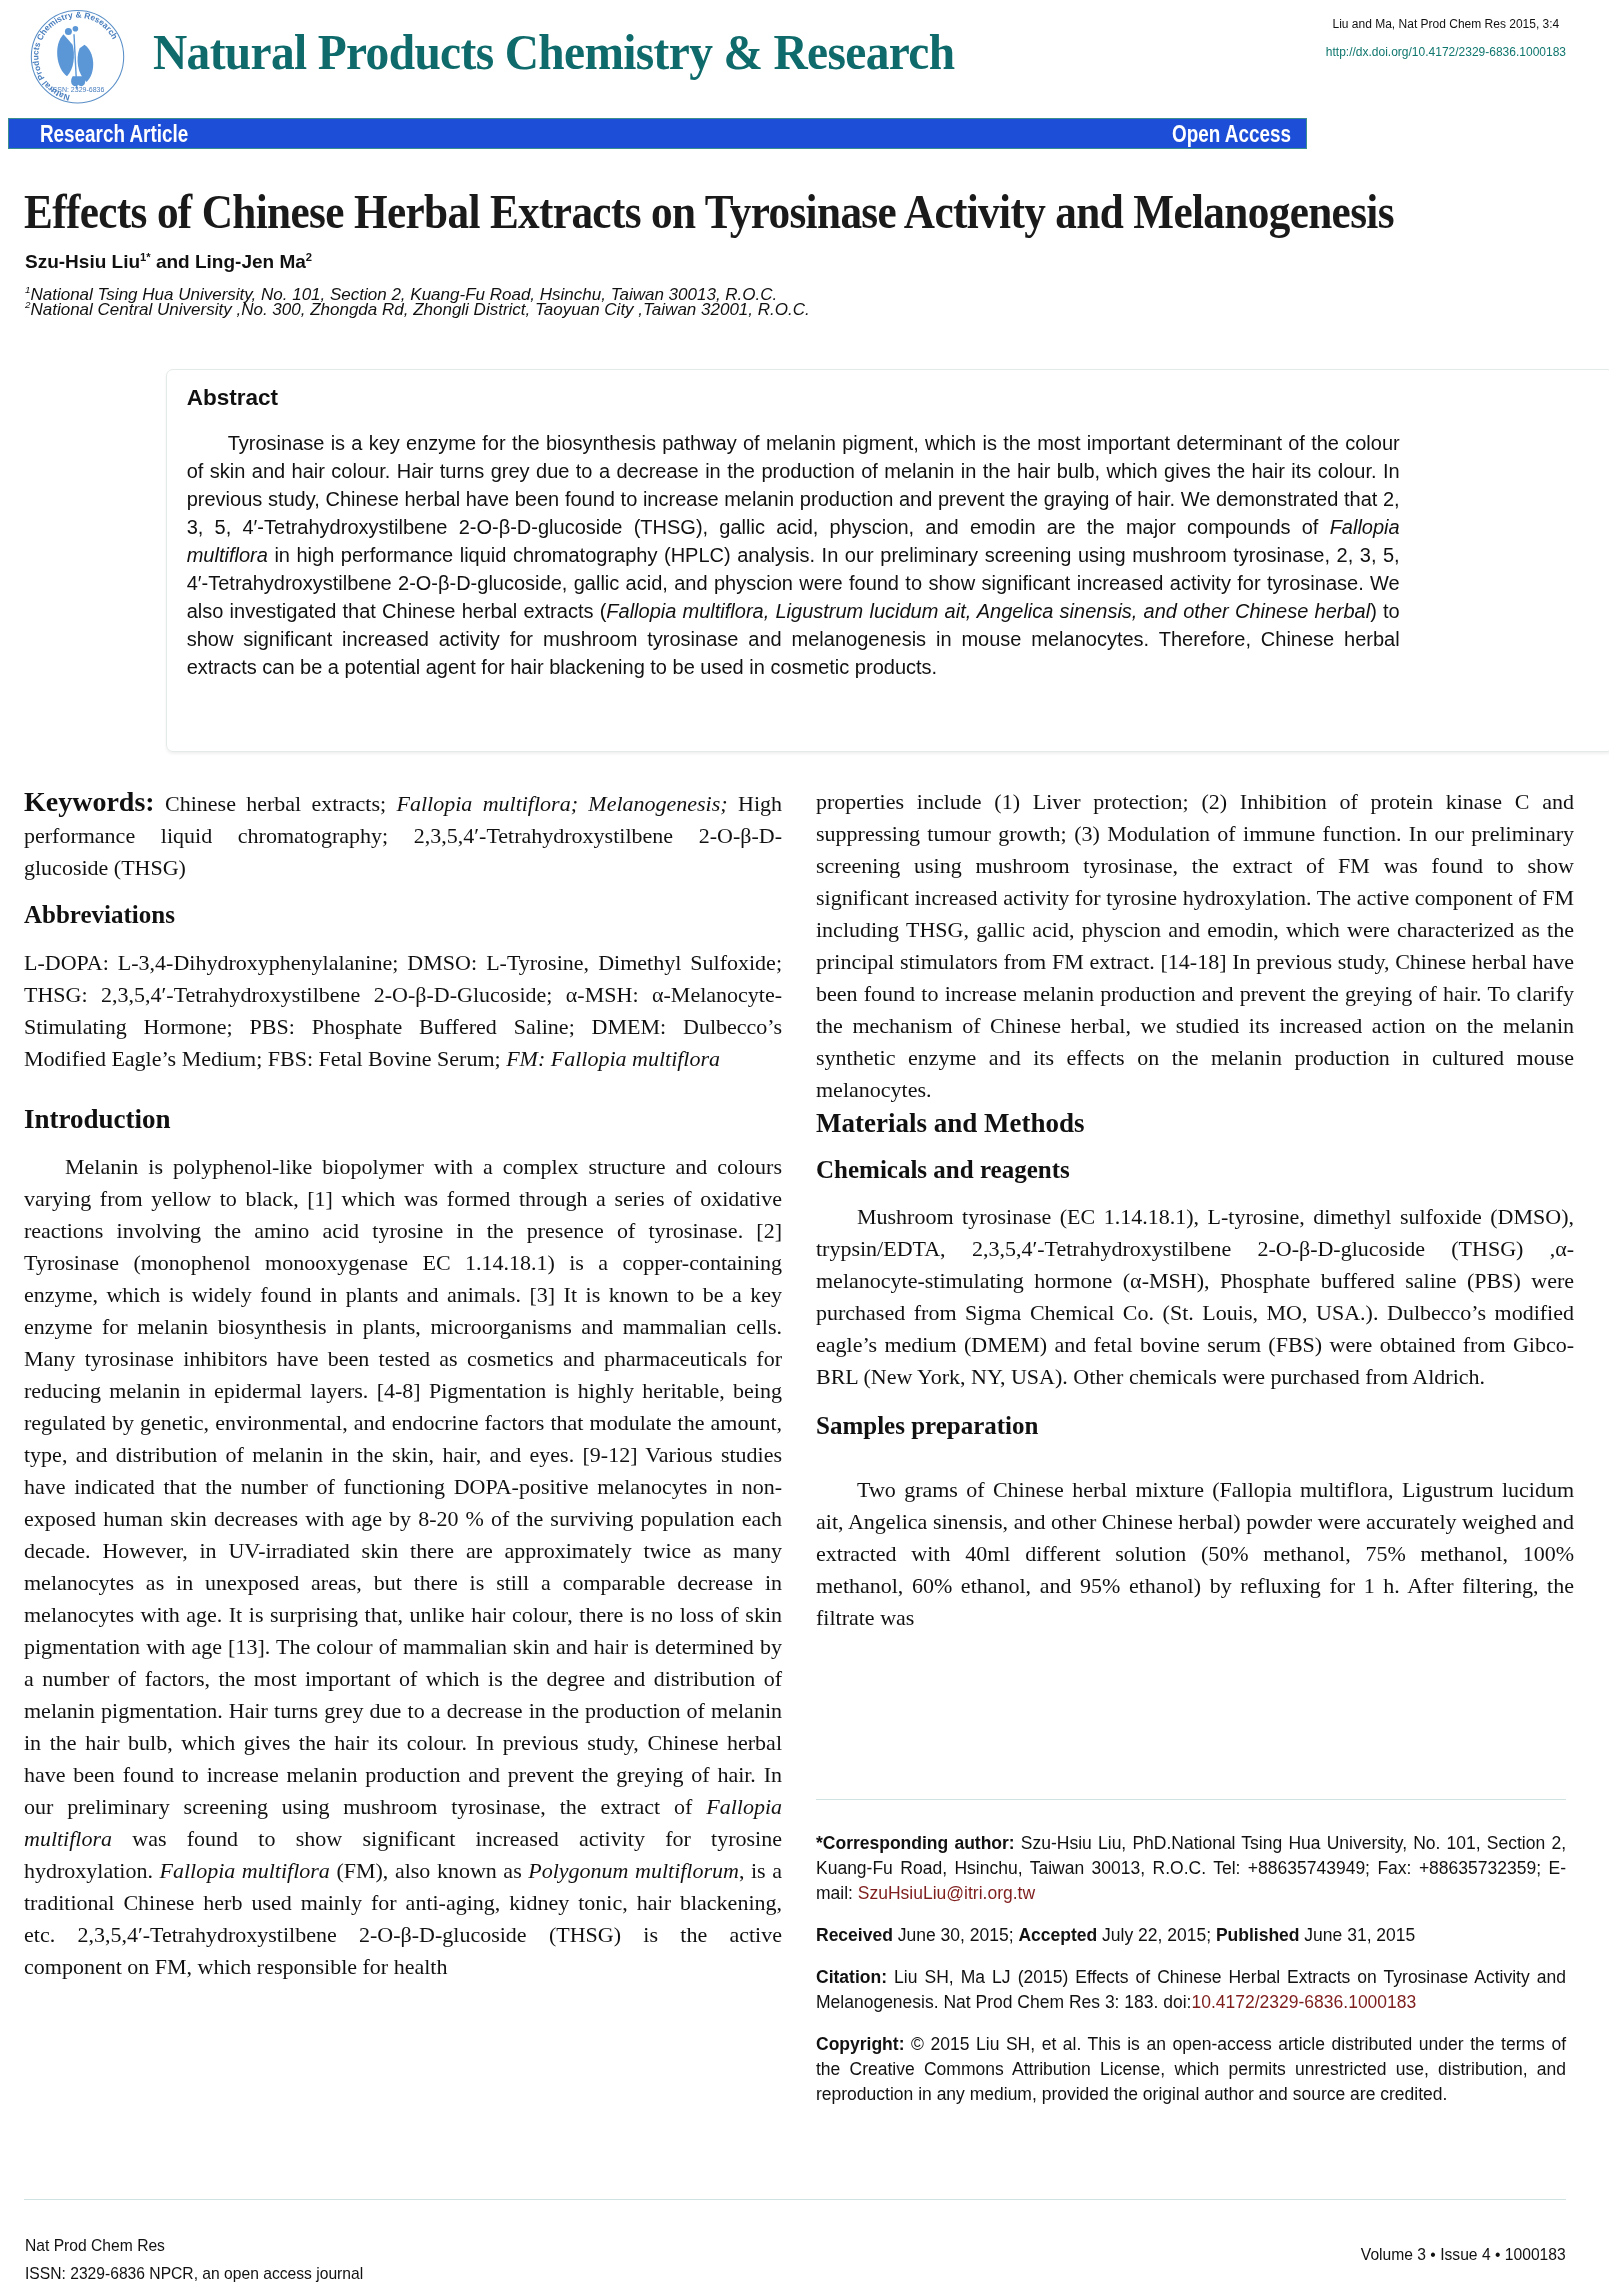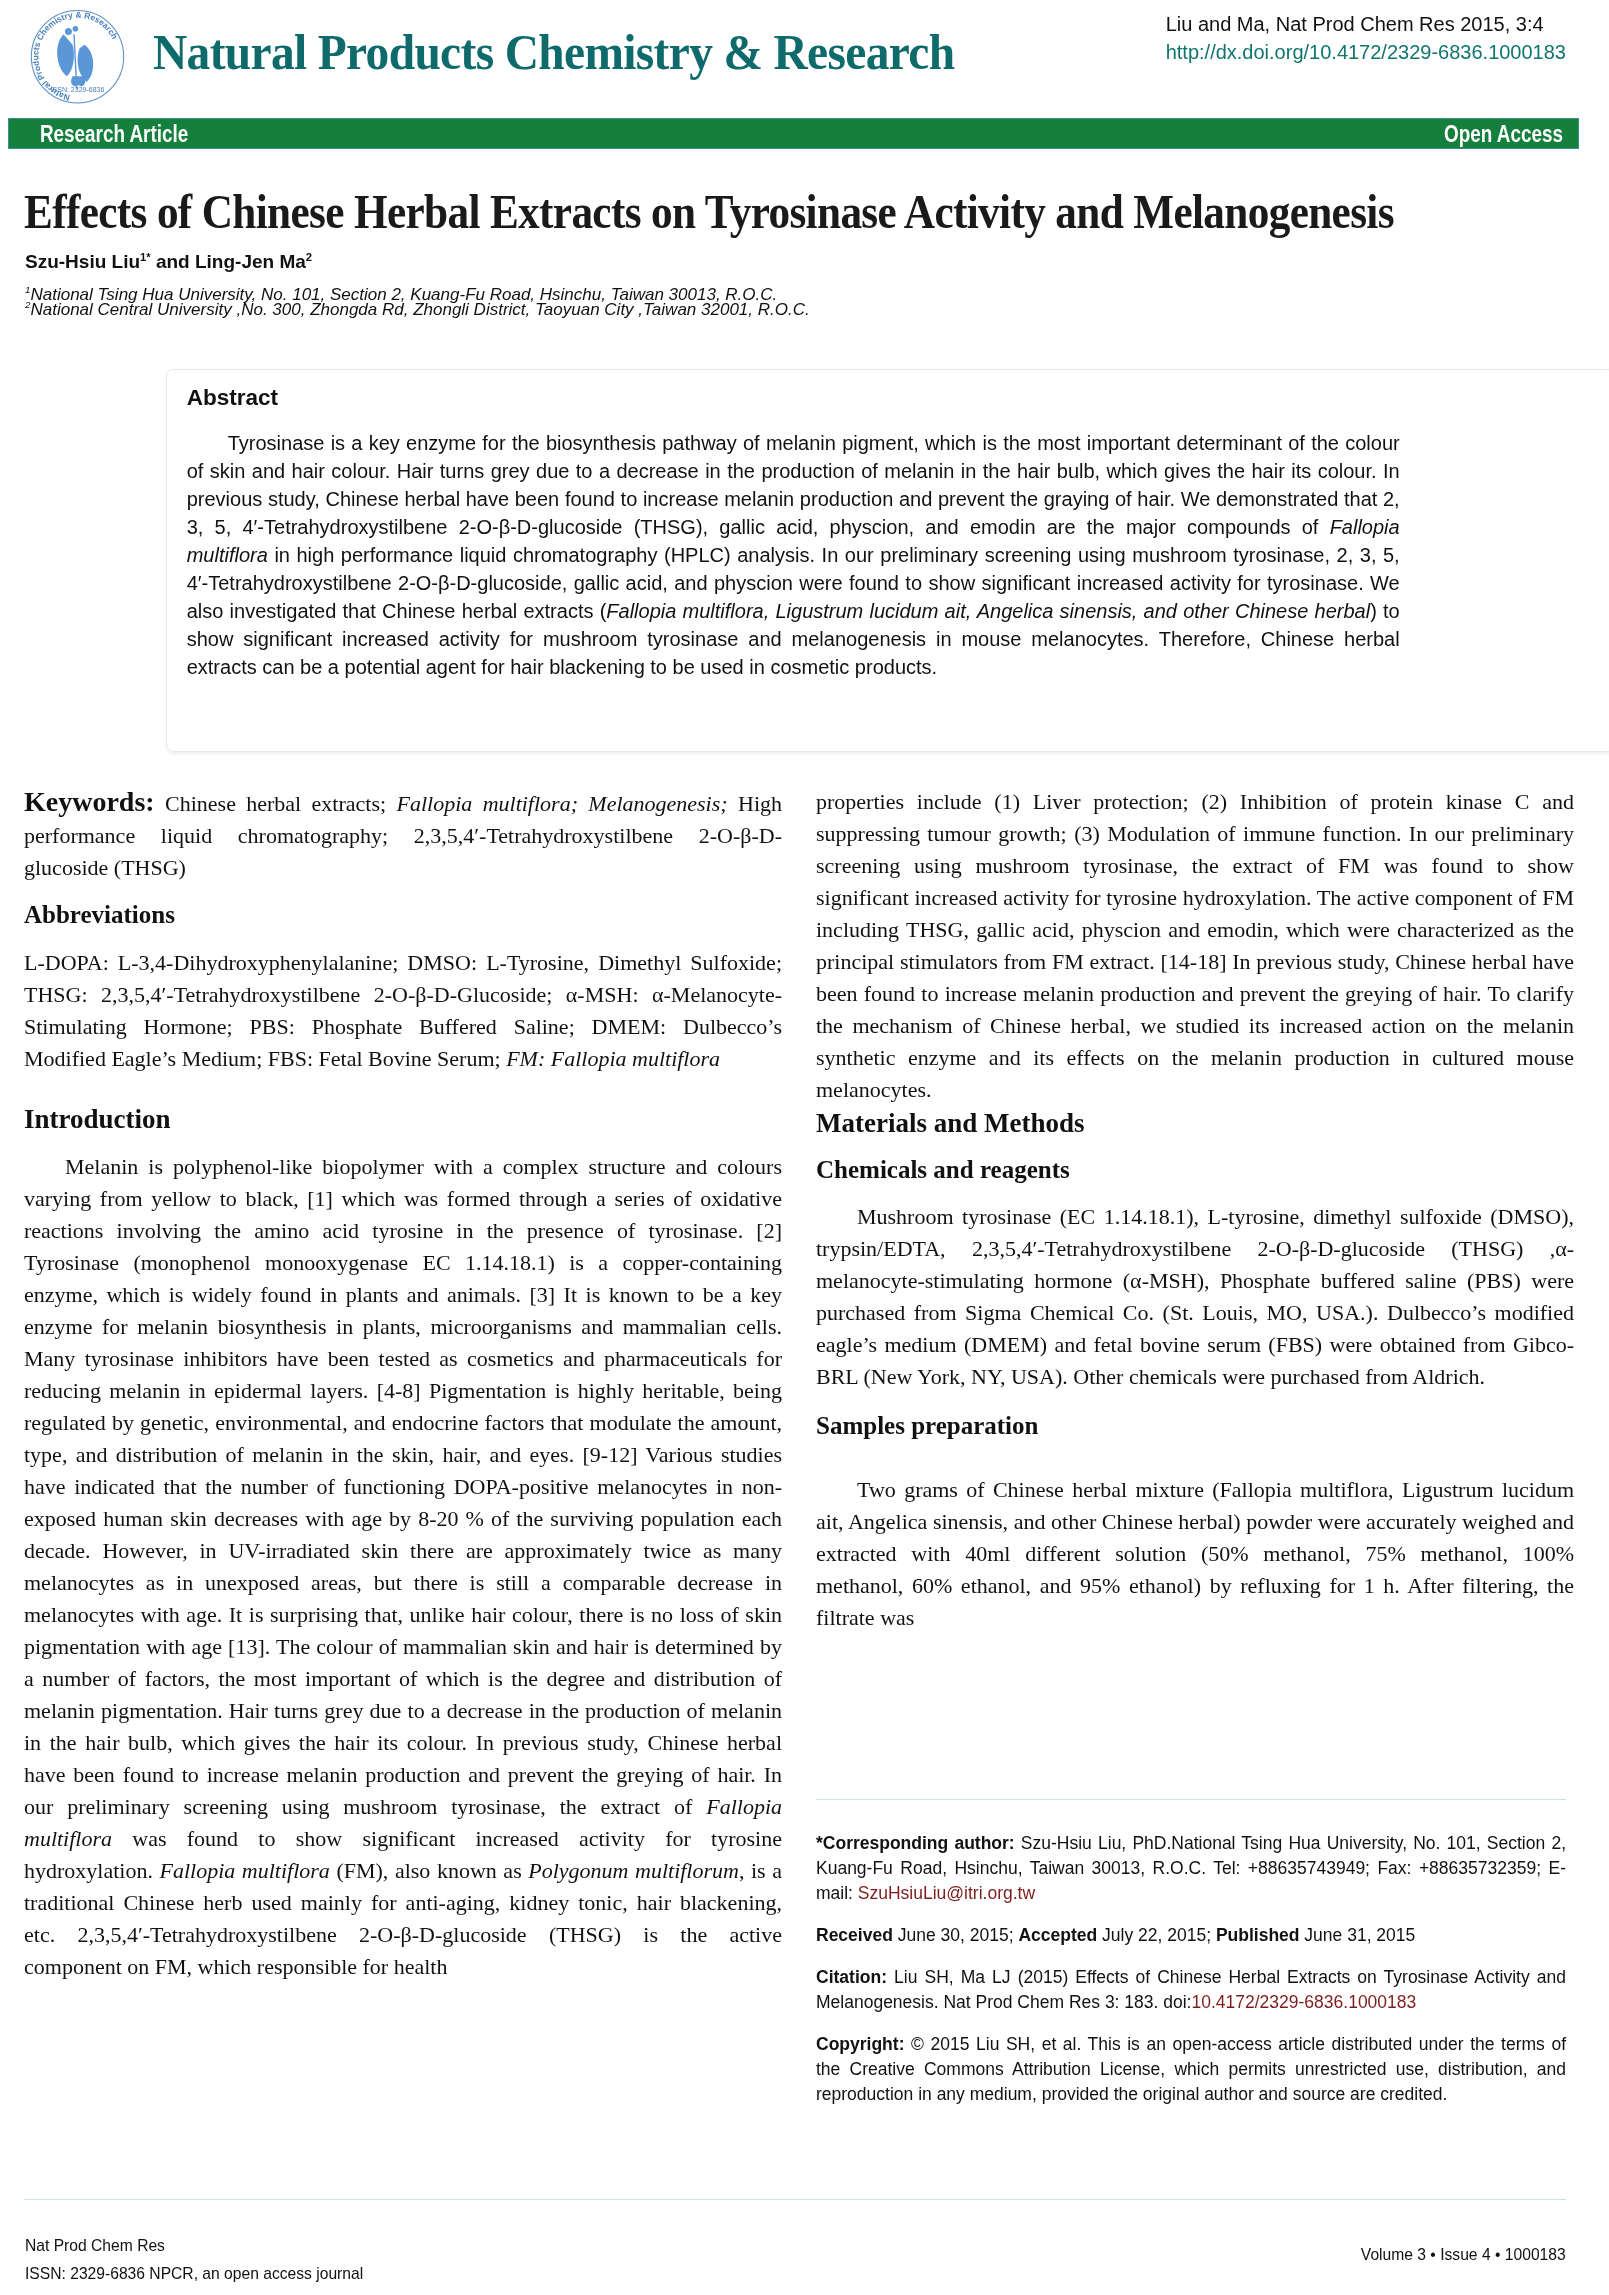--- a/index.html
+++ b/index.html
@@ -4,25 +4,25 @@
 <style>
   * { box-sizing: border-box; margin: 0; padding: 0; }
   html, body { width: 1610px; height: 2295px; background: #ffffff; overflow: hidden; }
   body { position: relative; color: #111; font-family: "Liberation Serif", serif; }
 
   .abs { position: absolute; }
 
   
   #logo { left: 25px; top: 5.6px; width: 105px; height: 100px; }
   #journal-title { left: 153px; top: 22.5px; font-family: "Liberation Serif", serif; font-weight: bold; font-size: 51px; color: #0f6b6b; letter-spacing: -0.7px; transform: scaleX(0.93); transform-origin: left top; white-space: nowrap; }
-  #header-cite { right: 44px; top: 9.8px; text-align: left; font-family: "Liberation Sans", sans-serif; font-size: 20px; line-height: 28px; }
+  #header-cite { right: 44px; top: 9.8px; text-align: center; font-family: "Liberation Sans", sans-serif; font-size: 12px; line-height: 28px; }
   #header-cite .cite { color: #111; }
   #header-cite .doi { color: #0f766e; text-decoration: none; }
 
-  #banner { left: 8.4px; top: 118px; width: 1571px; height: 31px; background: #15803d; border: 0.7px solid #3b8f8d; }
+  #banner { left: 8.4px; top: 118px; width: 1299px; height: 31px; background: #1d4ed8; border: 0.7px solid #3b8f8d; }
   #banner .left { position: absolute; left: 31px; top: 2.1px; font-family: "Liberation Sans", sans-serif; font-weight: bold; font-size: 23px; color: #fff; transform: scaleX(0.82); transform-origin: left top; white-space: nowrap; }
   #banner .right { position: absolute; right: 15.4px; top: 2.1px; font-family: "Liberation Sans", sans-serif; font-weight: bold; font-size: 23px; color: #fff; transform: scaleX(0.82); transform-origin: right top; white-space: nowrap; }
 
   #article-title { left: 24px; top: 184px; font-family: "Liberation Serif", serif; font-size: 48px; color: #1a1a1a; letter-spacing: -0.7px; transform: scaleX(0.9); transform-origin: left top; white-space: nowrap; }
   #authors { left: 25px; top: 251px; font-family: "Liberation Sans", sans-serif; font-weight: bold; font-size: 19px; white-space: nowrap; }
   #authors sup { font-size: 11.2px; }
   .affil { left: 25px; font-family: "Liberation Sans", sans-serif; font-style: italic; font-size: 17px; white-space: nowrap; }
   .affil sup { font-size: 9.8px; }
   #affil-1 { top: 284px; }
   #affil-2 { top: 299px; }

